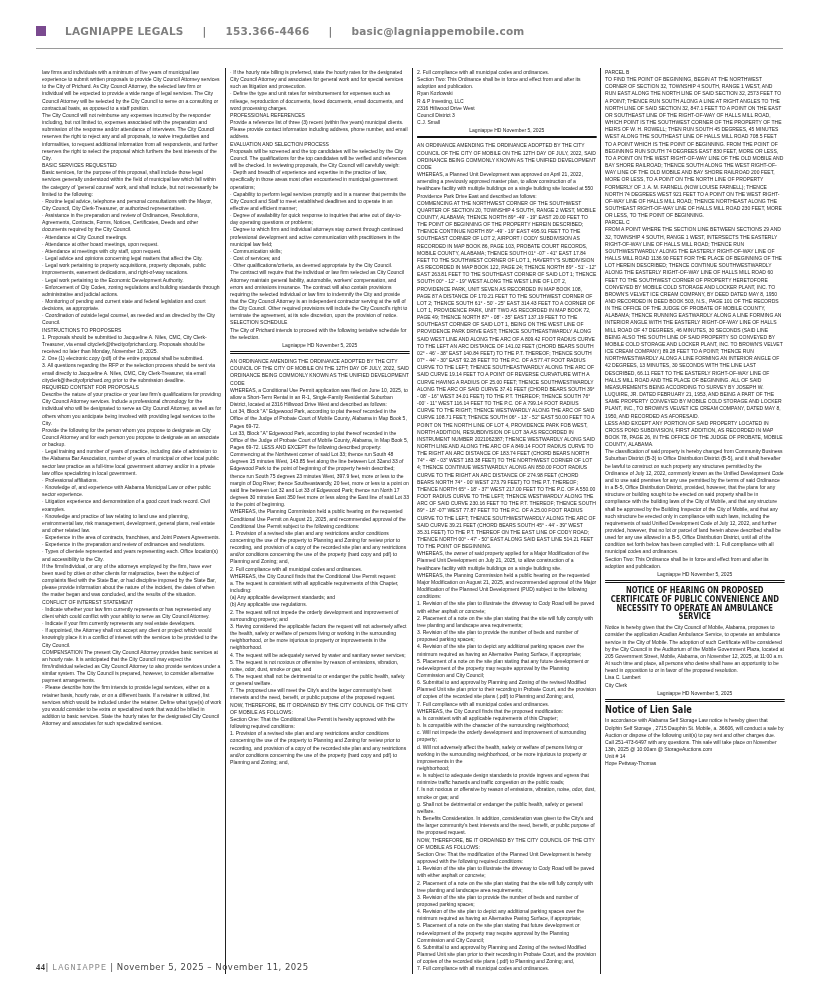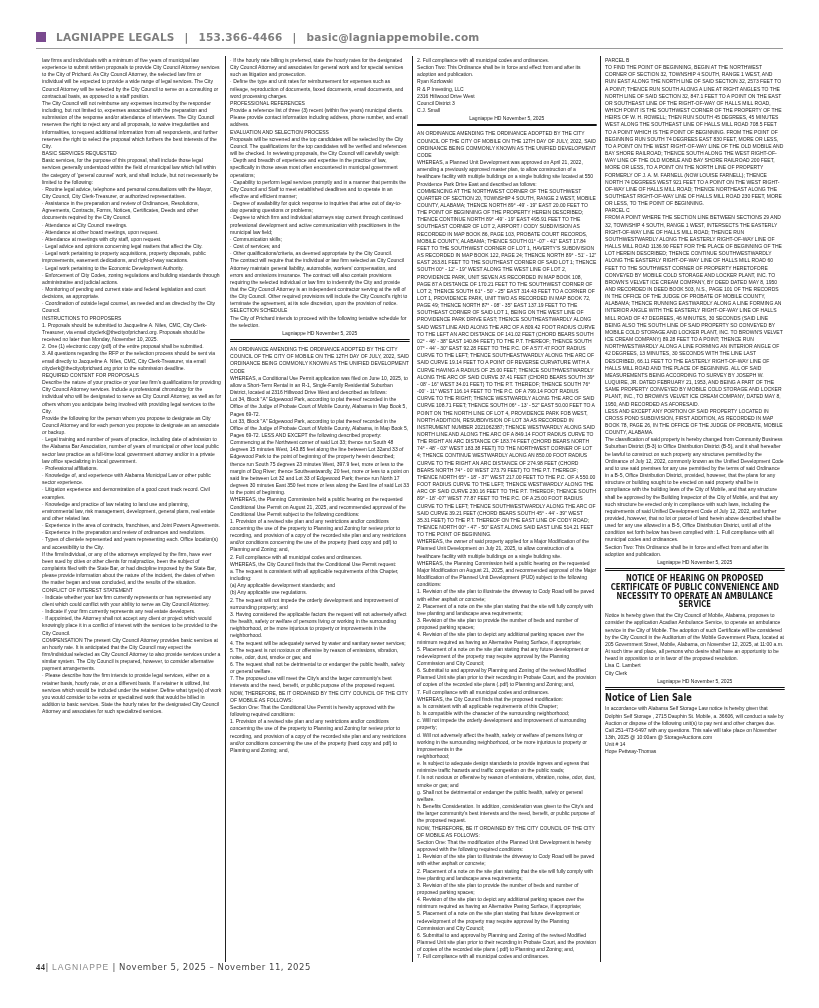--- a/index.html
+++ b/index.html
@@ -1,35 +1,35 @@
 <!DOCTYPE html>
 <html><head>
 <meta charset="utf-8">
 <style>
   html,body{margin:0;padding:0;background:#fff;}
   body{width:819px;height:1008px;position:relative;overflow:hidden;font-family:"Liberation Sans Narrow","Liberation Sans",sans-serif;color:#1a1a1a;}
-  .header{position:absolute;left:36px;top:29px;height:16px;display:flex;align-items:center;gap:10px;}
+  .header{position:absolute;left:36px;top:23px;height:16px;display:flex;align-items:center;gap:19px;}
   .header .sq{width:10px;height:10px;background:#7a4a8f;display:inline-block;}
   .header .txt{font-family:"DejaVu Sans",sans-serif;font-size:10.5px;font-weight:bold;color:#7f7f7f;letter-spacing:0.2px;white-space:nowrap;}
   .header-rule{position:absolute;left:36px;right:36px;top:48px;height:1px;background:#9a9a9a;}
-  .cols{position:absolute;left:38px;top:56px;width:750px;height:906px;display:flex;gap:0;}
+  .cols{position:absolute;left:38px;top:68px;width:750px;height:906px;display:flex;gap:0;}
   .col{flex:1;padding:0 5px;box-sizing:border-box;font-size:6.15px;line-height:7.15px;overflow:hidden;transform:scaleX(0.82);transform-origin:top left;width:calc(187.5px / 0.82);min-width:calc(187.5px / 0.82);}
   .colwrap{width:187.5px;overflow:hidden;border-right:1px solid #222;box-sizing:border-box;}
   .colwrap:last-child{border-right:none;}
   p{margin:0;}
   .cap{text-transform:uppercase;}
   .sig{text-align:center;margin:1px 0 3px;}
   .dblrule{border-top:3px double #111;margin:3px 0 3px;height:0;}
   .heavyrule{border-top:2px solid #111;margin:3px 0;}
   .nh{font-family:"DejaVu Sans",sans-serif;font-weight:bold;text-align:center;font-size:9.2px;line-height:9.6px;margin:2px 0 2px;}
   .nh.small{font-size:8.4px;line-height:8.8px;}
   .nh.left{text-align:left;font-size:10px;}
   .footer{position:absolute;left:36px;top:962px;font-family:"DejaVu Sans",sans-serif;font-size:8.5px;color:#444;letter-spacing:0.5px;white-space:nowrap;}
   .footer .pg{font-weight:bold;color:#333;font-family:Liberation Serif, serif;}
-  .footer .brand{font-family:Liberation Sans, sans-serif;color:#888;letter-spacing:1px;}
+  .footer .brand{font-family:Liberation Mono, monospace;color:#888;letter-spacing:1px;}
 </style>
 </head>
 <body>
 
 <div class="header">
   <span class="sq"></span>
   <span class="txt">LAGNIAPPE LEGALS</span>
   <span class="txt">|</span>
   <span class="txt">153.366-4466</span>
   <span class="txt">|</span>

